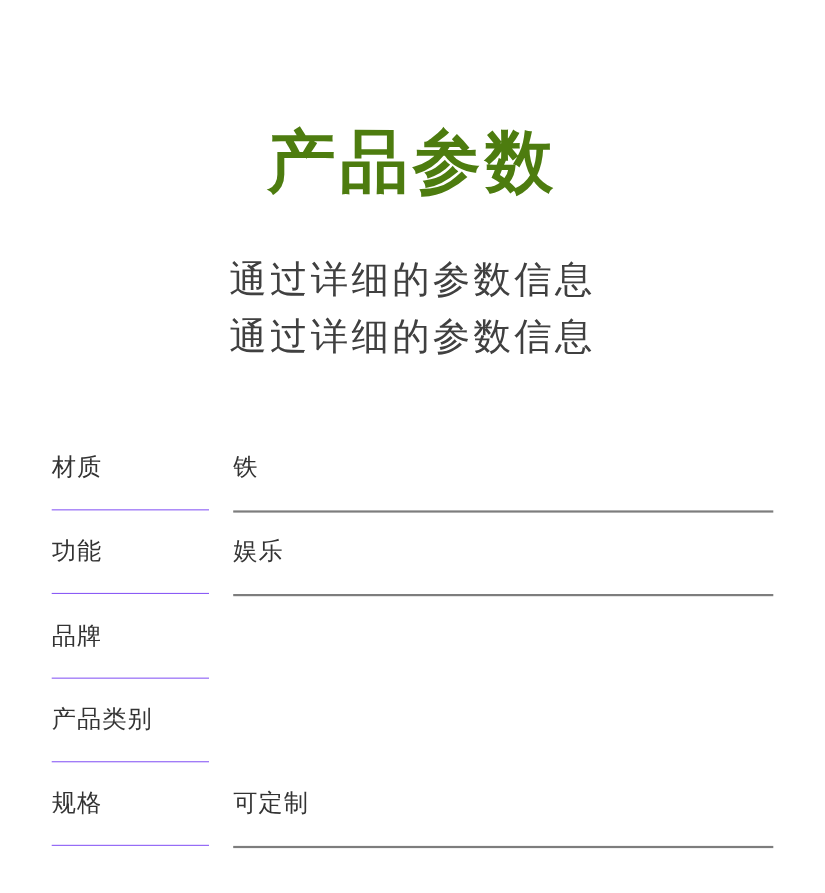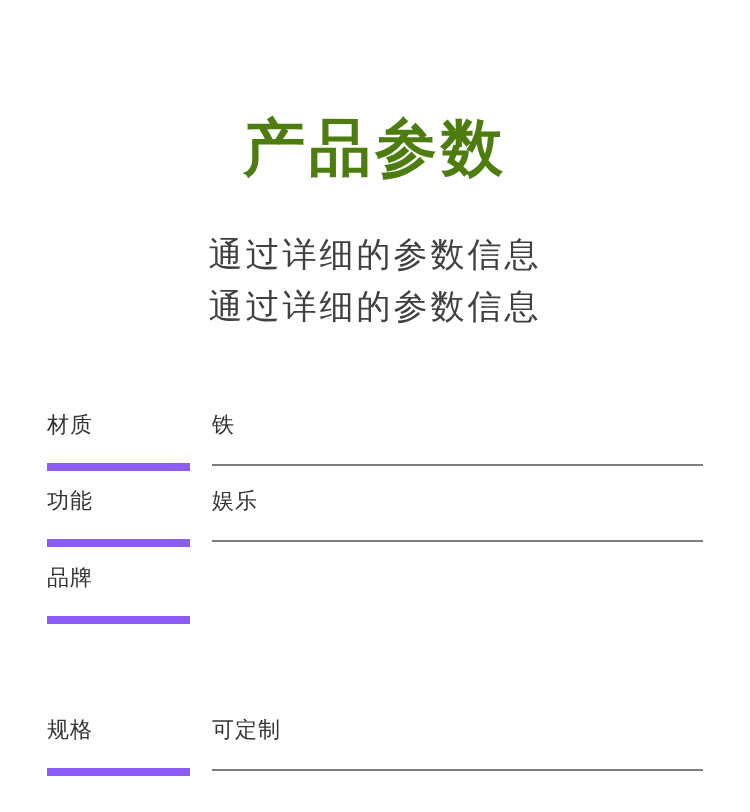--- a/index.html
+++ b/index.html
@@ -40,21 +40,21 @@
     display: flex;
     align-items: flex-start;
     height: 76.3px;
     box-sizing: border-box;
   }
   .label-cell {
     margin-left: 47px;
     width: 143px;
     height: 50px;
     box-sizing: content-box;
-    border-bottom: 8px solid #8b5cf6;
+    border-bottom: 1px solid #8b5cf6;
     padding-top: 6px;
   }
   .value-cell {
     margin-left: 22px;
     width: 491px;
     height: 51px;
     box-sizing: content-box;
     border-bottom: 2px solid #7d7d7d;
     padding-top: 6px;
   }
@@ -98,20 +98,23 @@
     </div>
 
 
     <div class="param-row">
       <div class="label-cell">
         <span class="cell-text">品牌</span>
       </div>
     </div>
 
     <div class="param-row">
+      <div class="label-cell">
+        <span class="cell-text">产品类别</span>
+      </div>
     </div>
 
     <div class="param-row">
       <div class="label-cell">
         <span class="cell-text">规格</span>
       </div>
       <div class="value-cell">
         <span class="cell-text">可定制</span>
       </div>
     </div>

